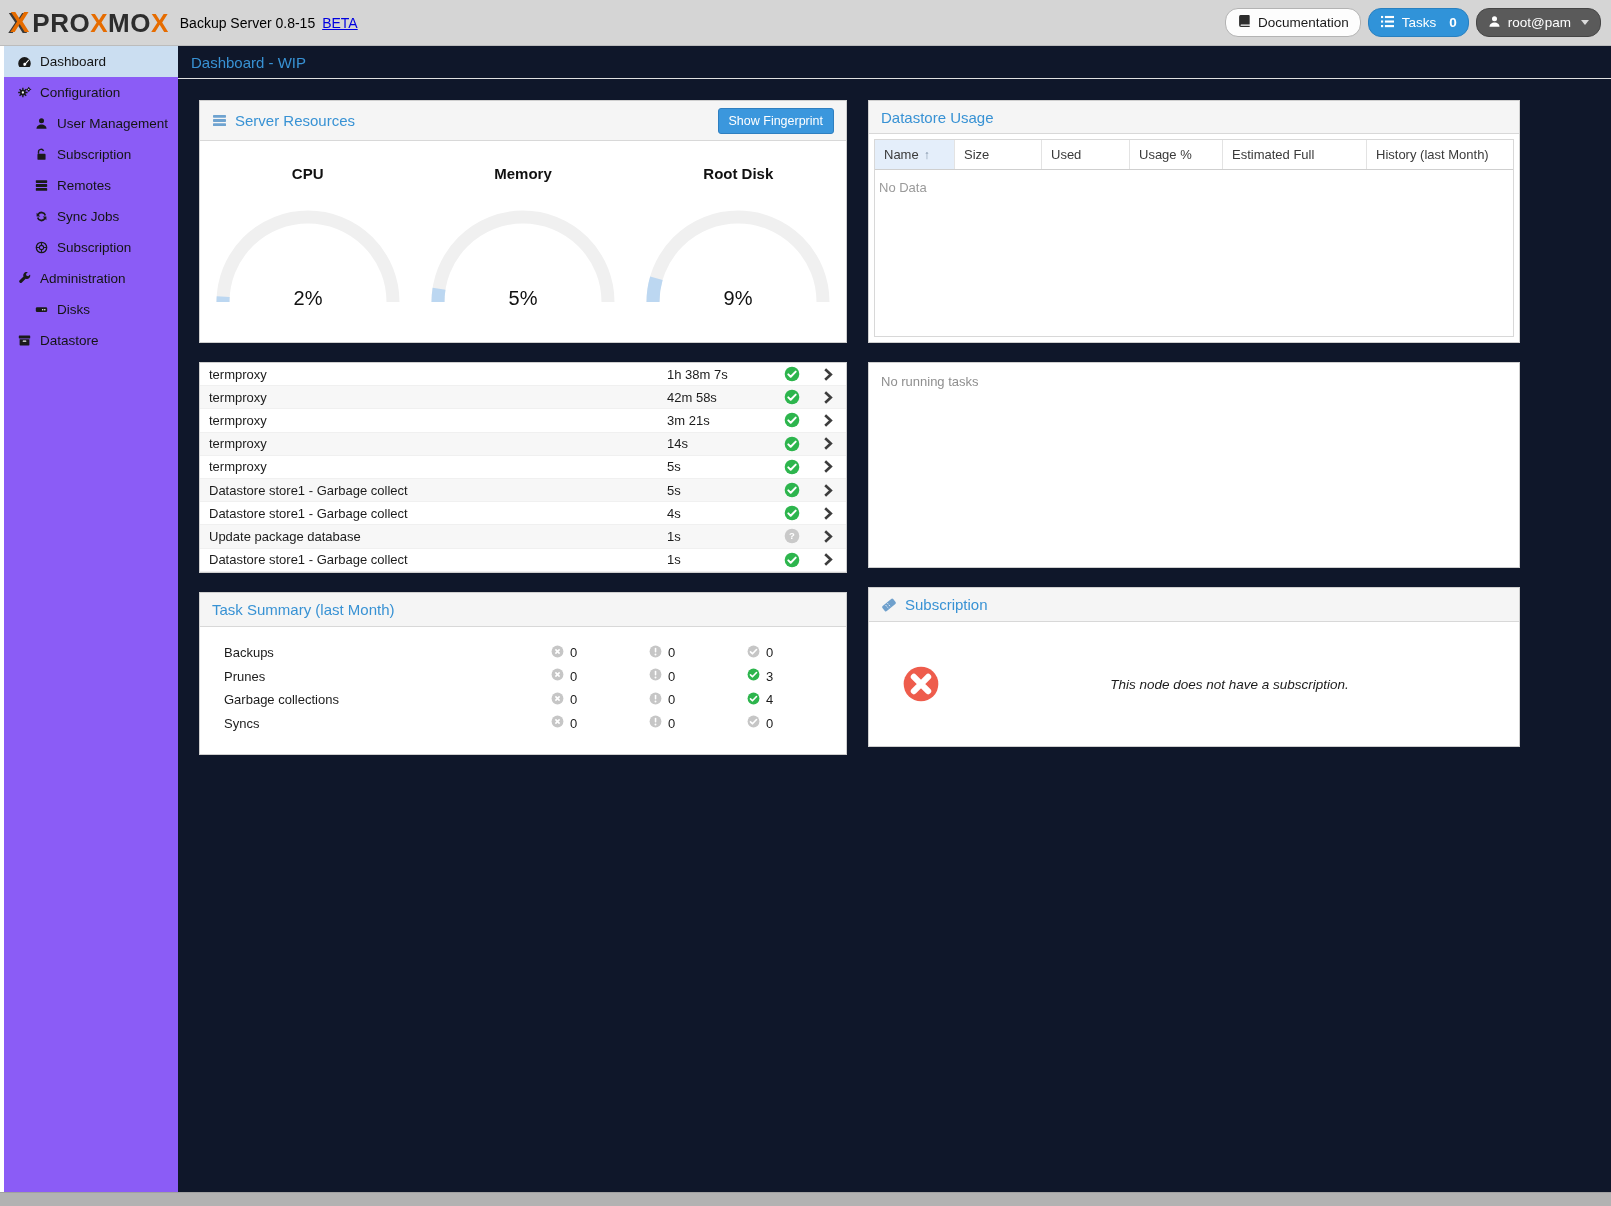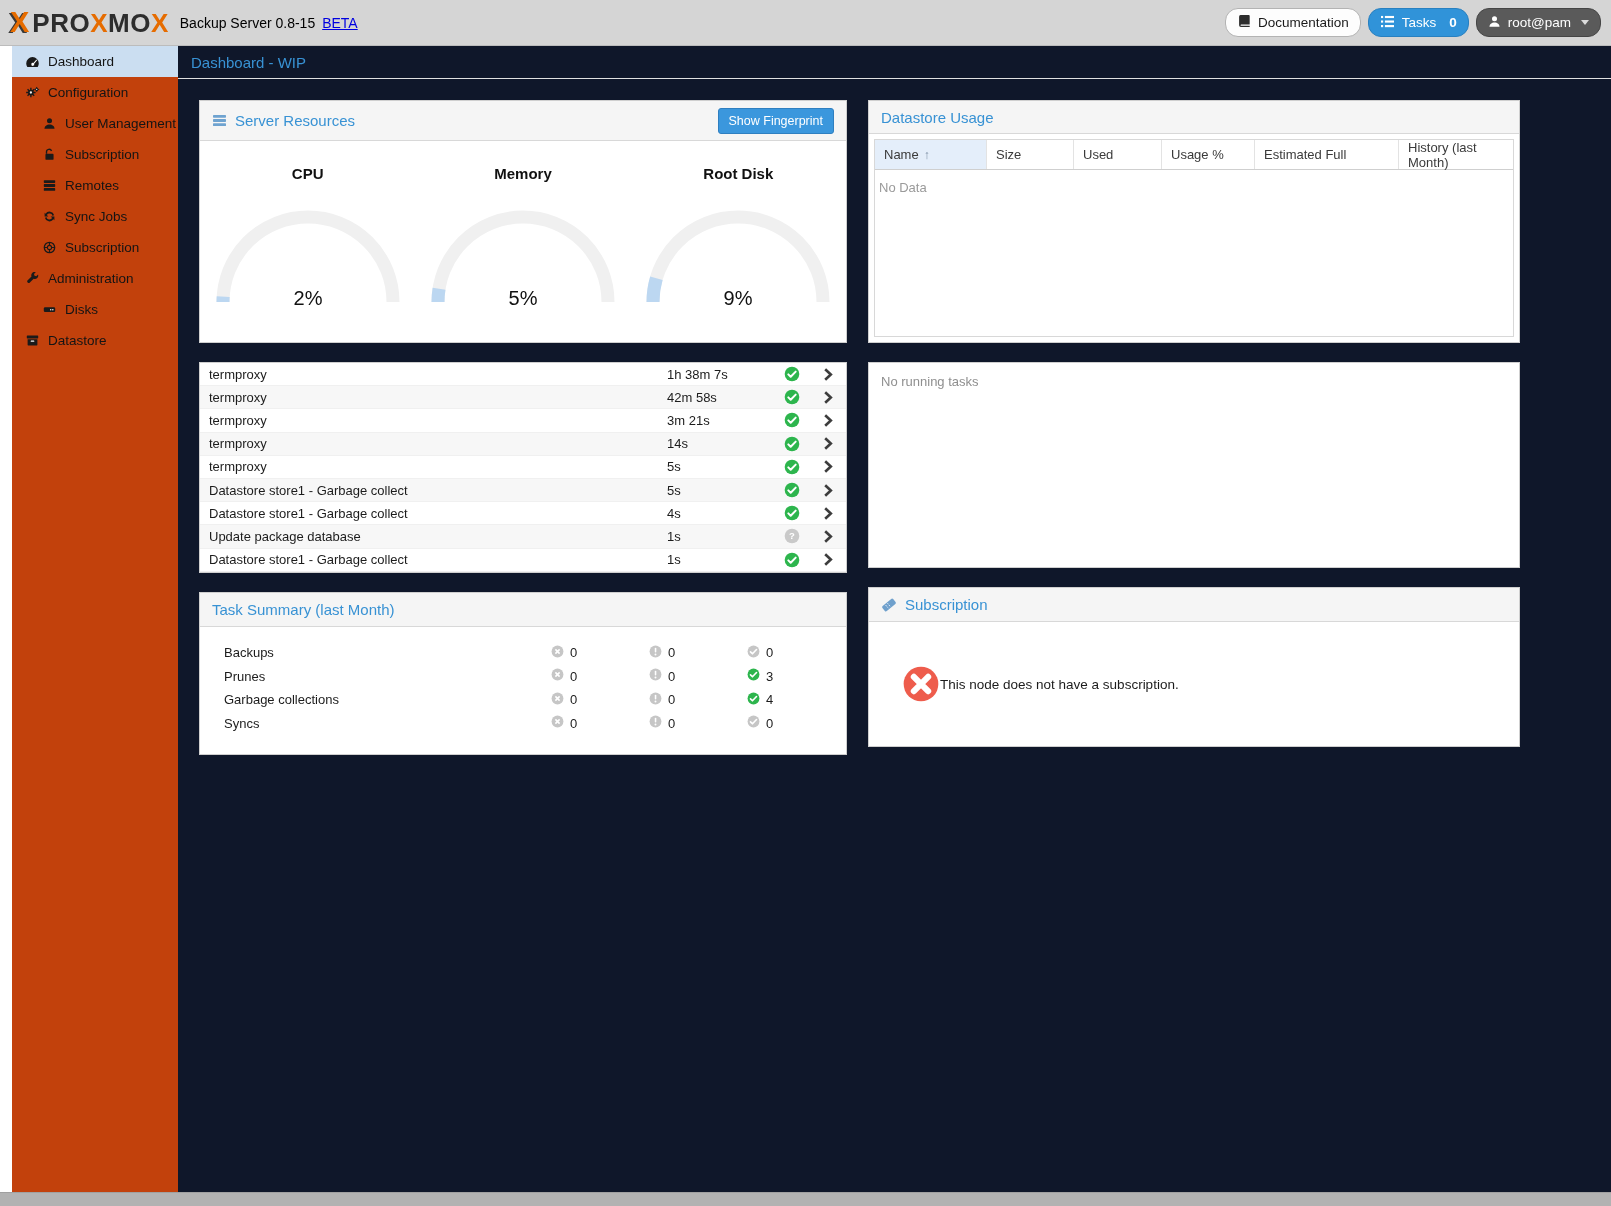--- a/index.html
+++ b/index.html
@@ -20,22 +20,22 @@
   .tb-right { margin-left: auto; display: flex; gap: 7px; align-items: center; }
   .btn { height: 29px; border-radius: 13px; display: flex; align-items: center;
     gap: 7px; padding: 0 11px; font-size: 13.5px; cursor: pointer; }
   .btn-doc { background: #fdfdfd; border: 1px solid #b3b3b3; color: #1a1a1a; }
   .btn-tasks { background: #3093d9; border: 1px solid #2880c0; color: #fff; }
   .btn-tasks .count { font-weight: bold; margin-left: 6px; }
   .btn-user { background: #5a5a5a; border: 1px solid #454545; color: #fff; }
   .caret-down-light { width: 0; height: 0; border-left: 4px solid transparent;
     border-right: 4px solid transparent; border-top: 5px solid #dcdcdc; margin-left: 3px; }
   
-  .sidebar { position: absolute; top: 46px; left: 12px; width: 206px; bottom: 14px;
-    background: #c2410c; border-right: 1px solid #e2e2e2; }
+  .sidebar { position: absolute; top: 46px; left: 4px; width: 206px; bottom: 14px;
+    background: #8b5cf6; border-right: 1px solid #e2e2e2; }
   .side-item { height: 31px; display: flex; align-items: center; padding-left: 10px;
     font-size: 13.5px; color: #141414; cursor: pointer; position: relative; }
   .side-item.child { padding-left: 27px; }
   .side-item.selected { background: #cbdef1; }
   .side-item .icon { width: 20px; display: flex; justify-content: center; margin-right: 6px; }
   .side-caret { position: absolute; right: 13px; width: 0; height: 0; }
   .side-caret.down { border-left: 5px solid transparent; border-right: 5px solid transparent;
     border-top: 6px solid #9b9b9b; }
   .side-caret.right { border-top: 5px solid transparent; border-bottom: 5px solid transparent;
     border-left: 6px solid #9b9b9b; }
@@ -77,21 +77,21 @@
   
   .rt-body { height: 204px; font-size: 13px; color: #8f8f8f; padding: 11px 12px; }
   
   .ts-body { height: 127px; padding-top: 14px; }
   .ts-row { height: 23.5px; display: grid; grid-template-columns: 327px 98px 98px auto;
     align-items: center; padding-left: 24px; font-size: 13px; color: #1c1c1c; }
   .ts-cell { display: flex; align-items: center; gap: 6px; }
   
   .sub-body { height: 124px; display: flex; align-items: center; }
   .sub-icon { margin-left: 33px; display: flex; }
-  .sub-msg { flex: 1; font-size: 13.5px; color: #1c1c1c; }
+  .sub-msg { flex: 1; text-align: center; font-size: 13.5px; color: #1c1c1c; font-style: italic; }
   
   .bottom-scroll { position: absolute; bottom: 0; left: 0; right: 0; height: 14px;
     background: #b2b2b2; border-top: 1px solid #a0a0a0; }
 </style>
 </head>
 <body>
 
 <div class="topbar">
   <div class="logo">
     <span class="logo-mark">X</span>
@@ -523,21 +523,21 @@
 
     </div>
     <div class="col">
 
       <div class="panel">
         <div class="panel-header" style="height:33px;">
           <span>Datastore Usage</span>
         </div>
         <div class="ds-table">
           <div class="ds-head" id="ds-head">
-              <div class="ds-th sorted" style="width: 112px;">
+              <div class="ds-th sorted" style="width: 80px;">
                 <span>Name</span>
                 <span class="arrow">↑</span>
               </div>
               <div class="ds-th" style="width: 87px;">
                 <span>Size</span>
               </div>
               <div class="ds-th" style="width: 88px;">
                 <span>Used</span>
               </div>
               <div class="ds-th" style="width: 93px;">

